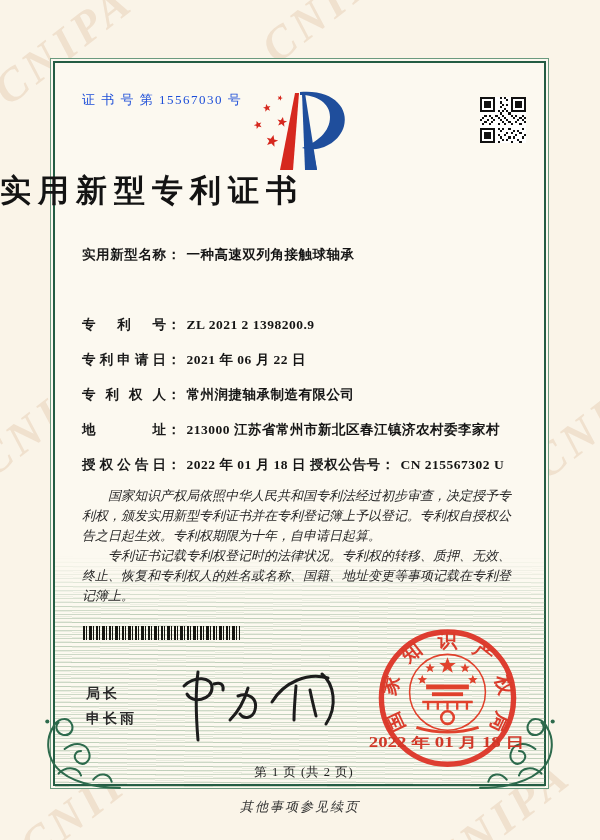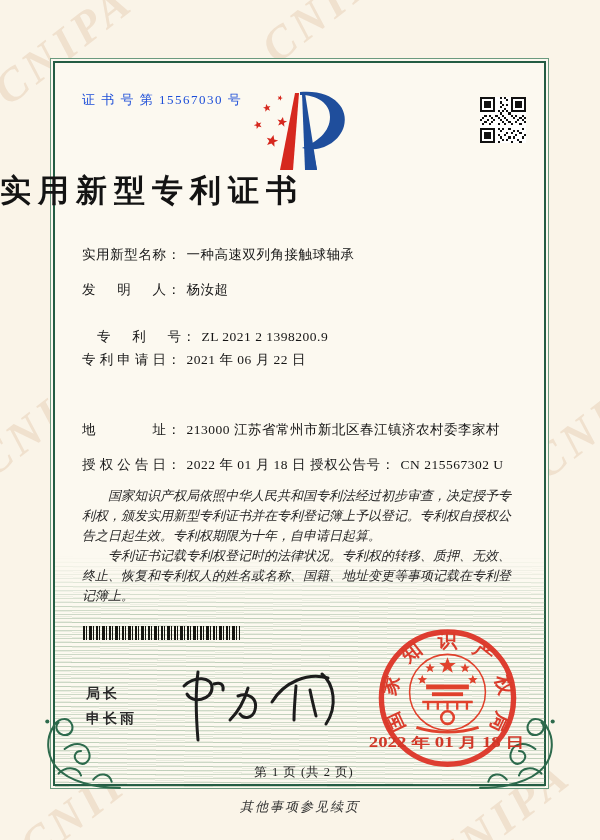--- a/index.html
+++ b/index.html
@@ -19,21 +19,21 @@
   .guilloche{position:absolute;left:55px;top:555px;width:490px;height:232px;
       background:repeating-linear-gradient(0deg, rgba(104,148,108,0.32) 0 1px, rgba(104,148,108,0) 1px 4px),
                  repeating-linear-gradient(2deg, rgba(104,148,108,0.12) 0 1px, rgba(104,148,108,0) 1px 5px);
       -webkit-mask-image:linear-gradient(to bottom, transparent 0, #000 26%);
       mask-image:linear-gradient(to bottom, transparent 0, #000 26%);}
   .cert-no{position:absolute;left:82px;top:91px;font-size:13px;letter-spacing:1.5px;color:#1d4ed8;}
   .logo{position:absolute;left:243px;top:86px;width:118px;height:86px;}
   .qr{position:absolute;left:479px;top:97px;width:48px;height:46px;}
   .title{position:absolute;left:0;right:0;top:170px;text-align:left;
       font-size:31px;font-weight:700;letter-spacing:7px;color:#131313;}
-  .frow{position:absolute;left:82px;font-size:13.5px;color:#151515;white-space:nowrap;}
+  .frow{position:absolute;left:82px;font-size:13.5px;color:#151515;white-space:nowrap;font-weight:bold;}
   .frow .flabel{display:inline-block;width:84px;text-align:justify;text-align-last:justify;color:#1a1a1a;}
   .frow .flabel.narrow{width:70px;}
   .frow .fcolon{margin:0 6px 0 1px;}
   .frow .fvalue{letter-spacing:0.5px;}
   .body-text{position:absolute;left:82px;top:486px;width:438px;font-size:13px;line-height:20px;
       font-style:italic;color:#262626;}
   .body-text p{margin:0;text-indent:2em;}
   .barcode{position:absolute;left:83px;top:626px;width:157px;height:14px;
       background:repeating-linear-gradient(90deg,#15150f 0 2px,rgba(0,0,0,0) 2px 3px,#15150f 3px 4px,
       rgba(0,0,0,0) 4px 6px,#15150f 6px 9px,rgba(0,0,0,0) 9px 10px,#15150f 10px 11px,rgba(0,0,0,0) 11px 13px);}
@@ -121,28 +121,28 @@
         <rect x="2" y="16" width="3" height="3"></rect>
       <path d="M9,0h1v1h-1z M11,0h1v1h-1z M12,1h1v1h-1z M9,2h1v1h-1z M10,3h1v1h-1z M12,3h1v1h-1z M9,4h1v1h-1z M11,5h1v1h-1z M8,6h1v1h-1z M10,6h1v1h-1z M12,6h1v1h-1z M9,7h1v1h-1z M13,7h1v1h-1z M2,8h1v1h-1z M4,8h1v1h-1z M7,8h1v1h-1z M10,8h1v1h-1z M14,8h1v1h-1z M16,8h1v1h-1z M19,8h1v1h-1z M1,9h1v1h-1z M5,9h1v1h-1z M8,9h1v1h-1z M11,9h1v1h-1z M15,9h1v1h-1z M18,9h1v1h-1z M20,9h1v1h-1z M0,10h1v1h-1z M3,10h1v1h-1z M6,10h1v1h-1z M9,10h1v1h-1z M12,10h1v1h-1z M17,10h1v1h-1z M19,10h1v1h-1z M2,11h1v1h-1z M5,11h1v1h-1z M10,11h1v1h-1z M13,11h1v1h-1z M16,11h1v1h-1z M20,11h1v1h-1z M1,12h1v1h-1z M4,12h1v1h-1z M8,12h1v1h-1z M11,12h1v1h-1z M14,12h1v1h-1z M18,12h1v1h-1z M8,14h1v1h-1z M10,14h1v1h-1z M13,14h1v1h-1z M19,14h1v1h-1z M9,15h1v1h-1z M15,15h1v1h-1z M17,15h1v1h-1z M12,16h1v1h-1z M14,16h1v1h-1z M18,16h1v1h-1z M8,17h1v1h-1z M11,17h1v1h-1z M16,17h1v1h-1z M20,17h1v1h-1z M9,18h1v1h-1z M13,18h1v1h-1z M15,18h1v1h-1z M19,18h1v1h-1z M10,19h1v1h-1z M12,19h1v1h-1z M17,19h1v1h-1z M8,20h1v1h-1z M14,20h1v1h-1z M18,20h1v1h-1z"></path>
     </g>
   </svg>
 
   <div class="title">实用新型专利证书</div>
 
   <div class="frow" style="top:246px;">
     <span class="flabel">实用新型名称</span><span class="fcolon">：</span><span class="fvalue">一种高速双列角接触球轴承</span>
   </div>
-  <div class="frow" style="top:281px;">
-    <span class="flabel">发明人</span><span class="fcolon">：</span><span class="fvalue">杨汝超</span>
-  </div>
-  <div class="frow" style="top:328px;margin-left:15px;">
+  <div class="frow" style="top:316px;">
     <span class="flabel">专利号</span><span class="fcolon">：</span><span class="fvalue">ZL 2021 2 1398200.9</span>
   </div>
   <div class="frow" style="top:351px;">
     <span class="flabel">专利申请日</span><span class="fcolon">：</span><span class="fvalue">2021 年 06 月 22 日</span>
+  </div>
+  <div class="frow" style="top:386px;">
+    <span class="flabel">专利权人</span><span class="fcolon">：</span><span class="fvalue">常州润捷轴承制造有限公司</span>
   </div>
   <div class="frow" style="top:421px;">
     <span class="flabel">地址</span><span class="fcolon">：</span><span class="fvalue">213000 江苏省常州市新北区春江镇济农村委李家村</span>
   </div>
   <div class="frow" style="top:456px;">
     <span class="flabel">授权公告日</span><span class="fcolon">：</span><span class="fvalue">2022 年 01 月 18 日</span>
   </div>
   <div class="frow" style="top:456px;left:310px;">
     <span class="flabel narrow">授权公告号</span><span class="fcolon">：</span><span class="fvalue">CN 215567302 U</span>
   </div>

